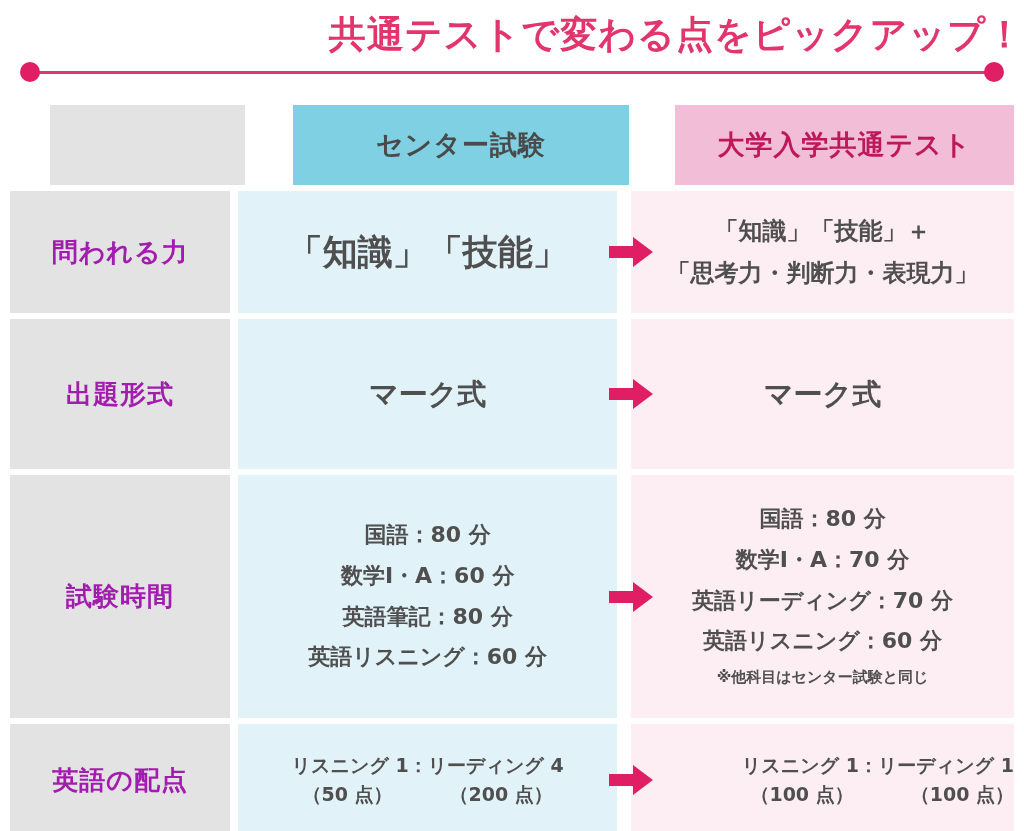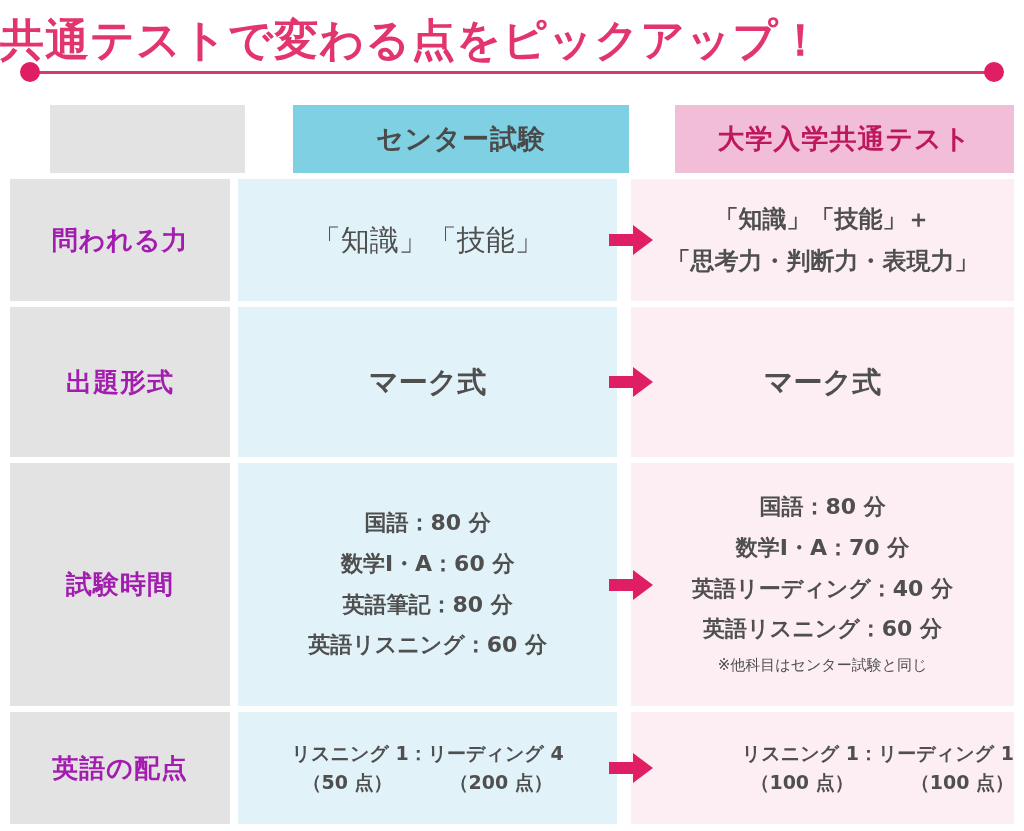--- a/index.html
+++ b/index.html
@@ -22,22 +22,22 @@
   }
 
   
   .title-block {
     position: relative;
     height: 100px;
     padding-top: 10px;
     box-sizing: border-box;
   }
   .title-text {
-    text-align: left;
-    font-size: 44px;
+    text-align: right;
+    font-size: 37px;
     font-weight: bold;
     letter-spacing: 1px;
     color: #e2356d;
     line-height: 1.35;
     white-space: nowrap;
   }
   .title-rule {
     position: absolute;
     left: 20px;
     right: 20px;
@@ -81,21 +81,21 @@
     flex-direction: column;
     align-items: center;
     justify-content: center;
     text-align: center;
   }
   .col-label  { width: 222px; margin-right: 8px; }
   .col-center { width: 382px; margin-right: 6px; }
   .col-right  { width: 386px; }
 
   
-  .hdr { height: 68px; margin-left: 40px; }
+  .hdr { height: 80px; margin-left: 40px; }
   .hdr.col-label { background: #e3e3e3; }
   .hdr.col-center {
     background: #7fd0e3;
     font-size: 27px;
     font-weight: bold;
     color: #4a4a4a;
     letter-spacing: 1px;
   }
   .hdr.col-right {
     background: #f2bdd6;
@@ -124,25 +124,25 @@
 
   .lines { width: 100%; }
   .line {
     display: block;
     color: #4f4f4f;
     line-height: 1.55;
     white-space: nowrap;
   }
 
   
-  .r1 .line { font-size: 29px; font-weight: normal; }
+  .r1 .line { font-size: 35px; font-weight: bold; }
   .r1 .col-right .line { font-size: 24px; font-weight: bold; line-height: 1.75; }
   .r2 .line { font-size: 29px; font-weight: bold; }
   .r3 .line { font-size: 22px; font-weight: bold; line-height: 1.85; }
-  .r3 .note { font-size: 15px; font-weight: normal; line-height: 2.1; }
+  .r3 .note { font-size: 15px; font-weight: bold; line-height: 2.1; }
   .r4 .line { font-size: 19px; font-weight: bold; line-height: 1.55; }
 
   
   .arrow-wrap {
     position: absolute;
     width: 0;
     height: 0;
   }
   .arrow {
     position: absolute;
@@ -224,21 +224,21 @@
       </div>
       <div class="cell col-right" style="position:relative;">
         <div class="arrow-wrap" style="left:0; top:50%;">
           <svg class="arrow" viewBox="0 0 44 30" style="top:-15px;">
             <path d="M0 9 L24 9 L24 0 L44 15 L24 30 L24 21 L0 21 Z" fill="#e01e64"></path>
           </svg>
         </div>
         <div class="lines">
           <span class="line">国語：80 分</span>
           <span class="line">数学Ⅰ・A：70 分</span>
-          <span class="line">英語リーディング：40 分</span>
+          <span class="line">英語リーディング：70 分</span>
           <span class="line">英語リスニング：60 分</span>
           <span class="line note">※他科目はセンター試験と同じ</span>
         </div>
       </div>
     </div>
 
     <div class="row body-row r4">
       <div class="cell col-label">英語の配点</div>
       <div class="cell col-center">
         <div class="lines">

